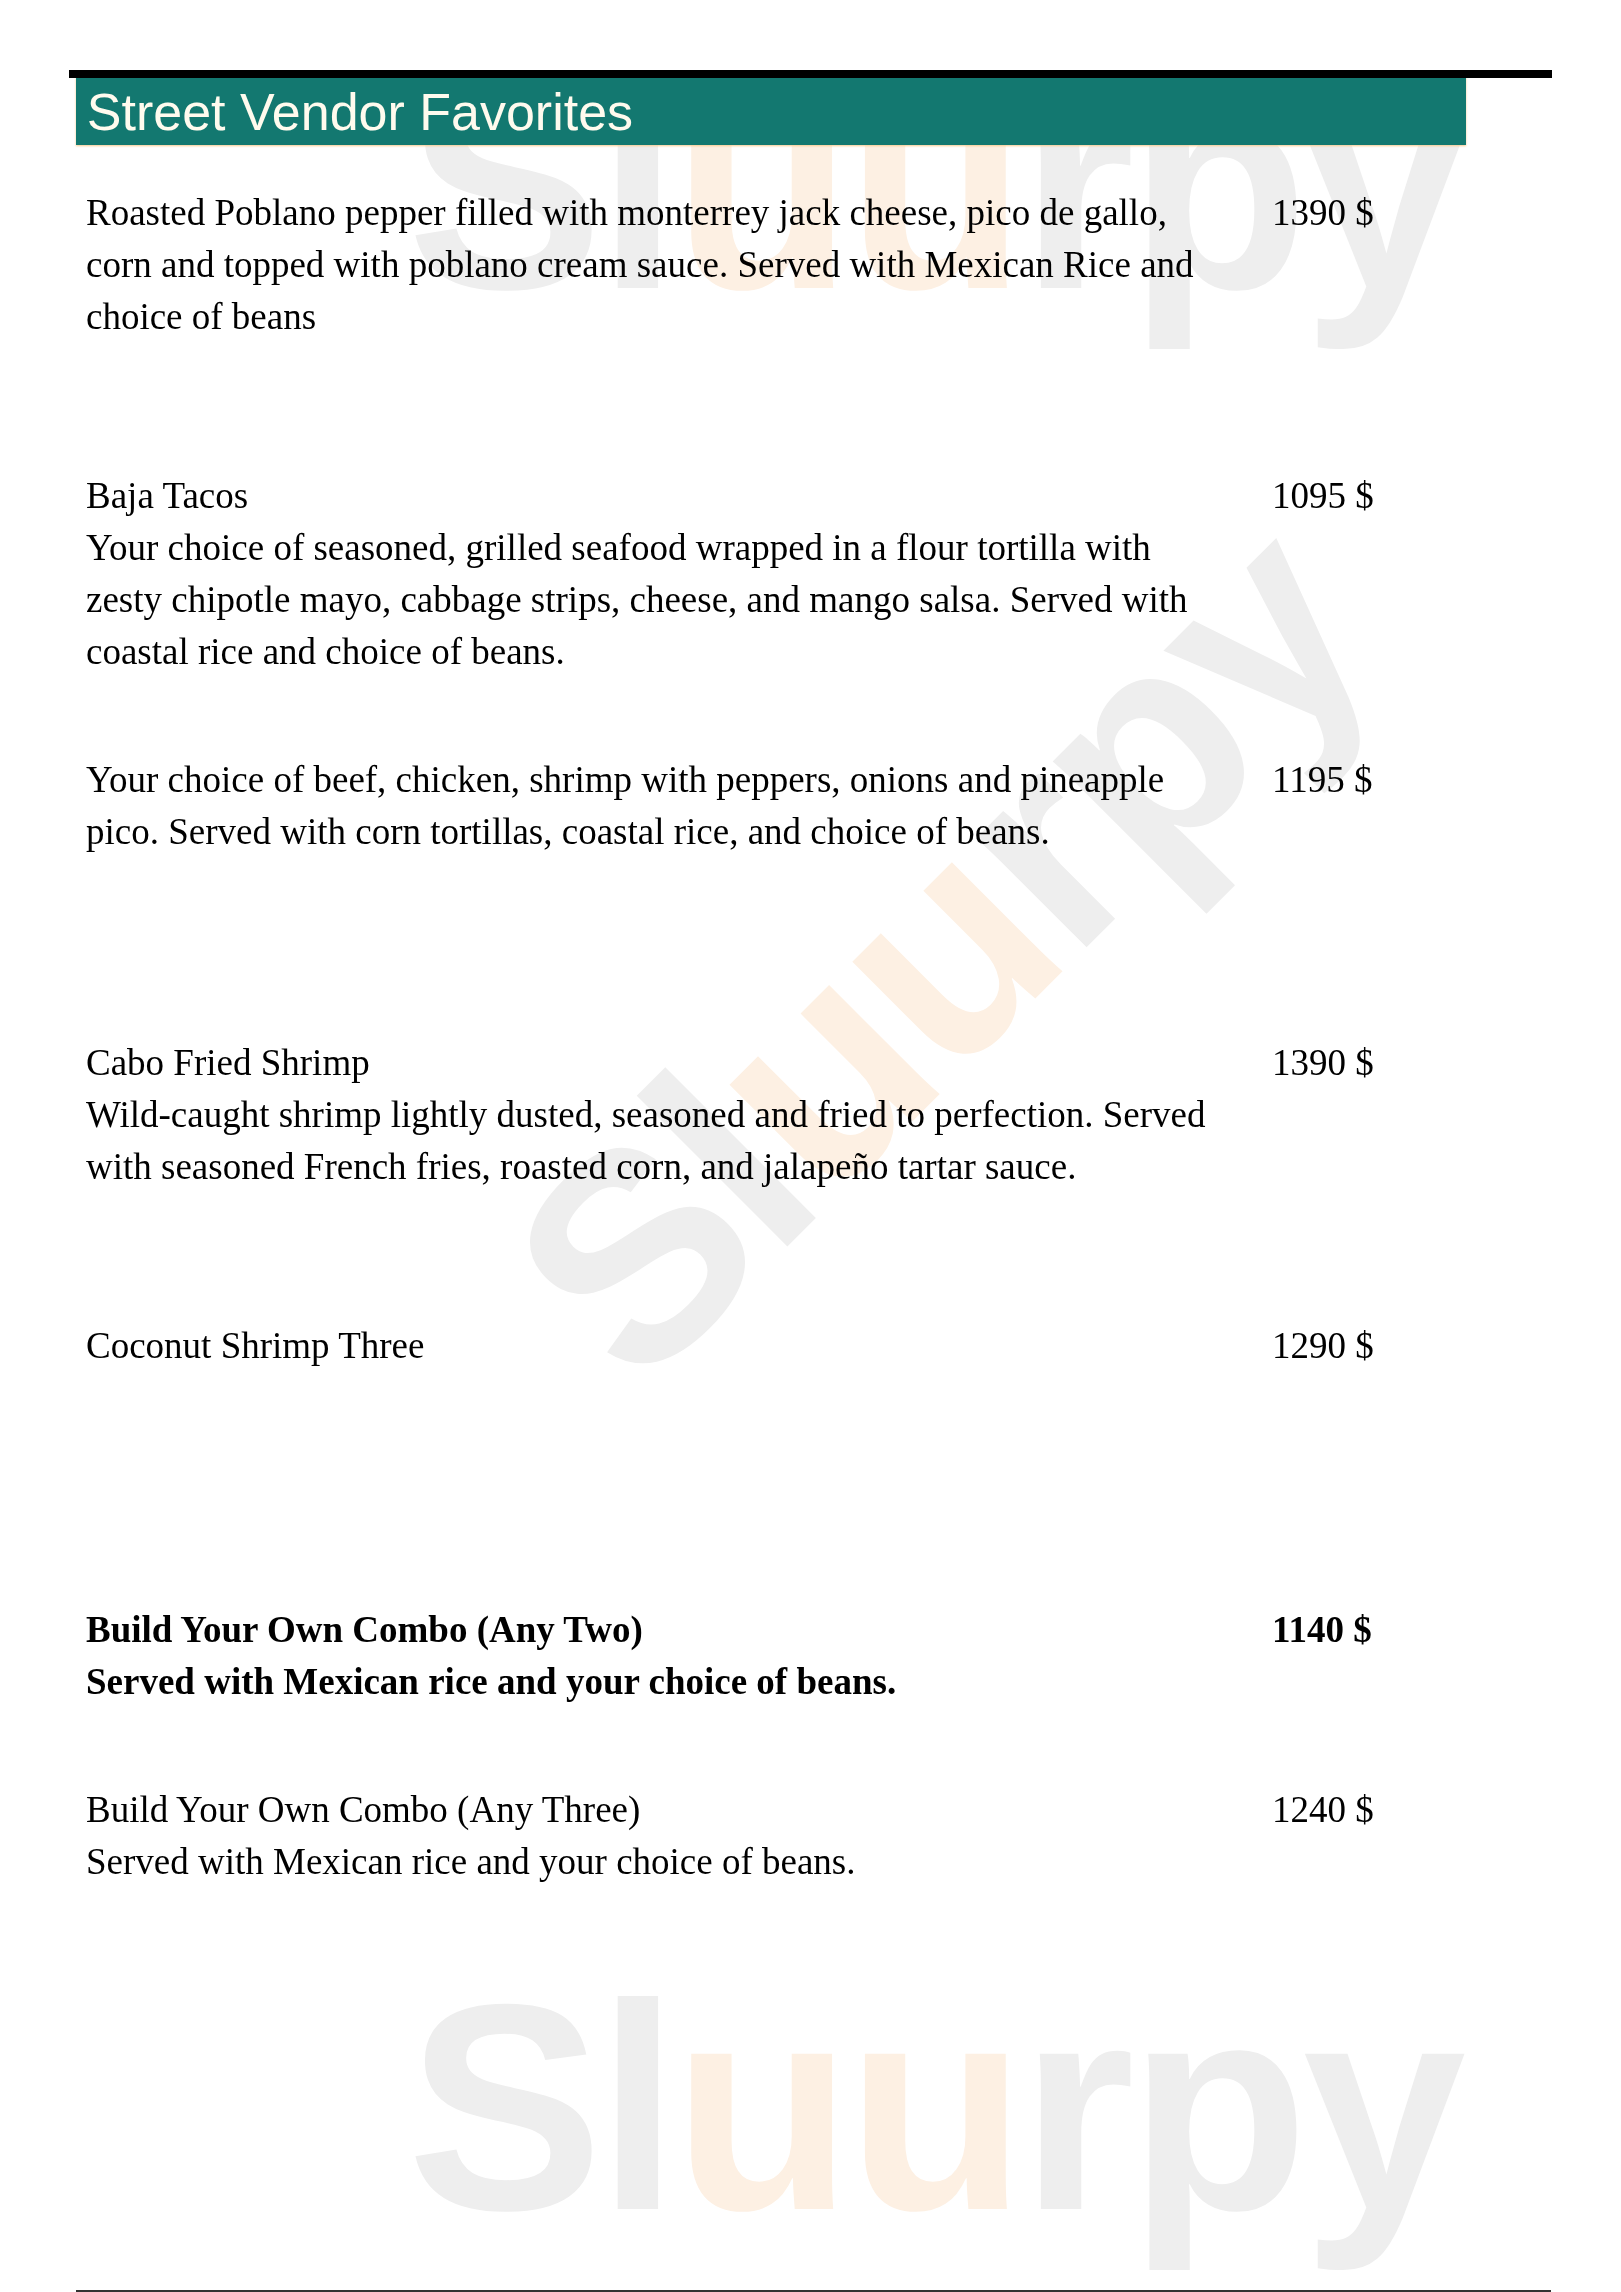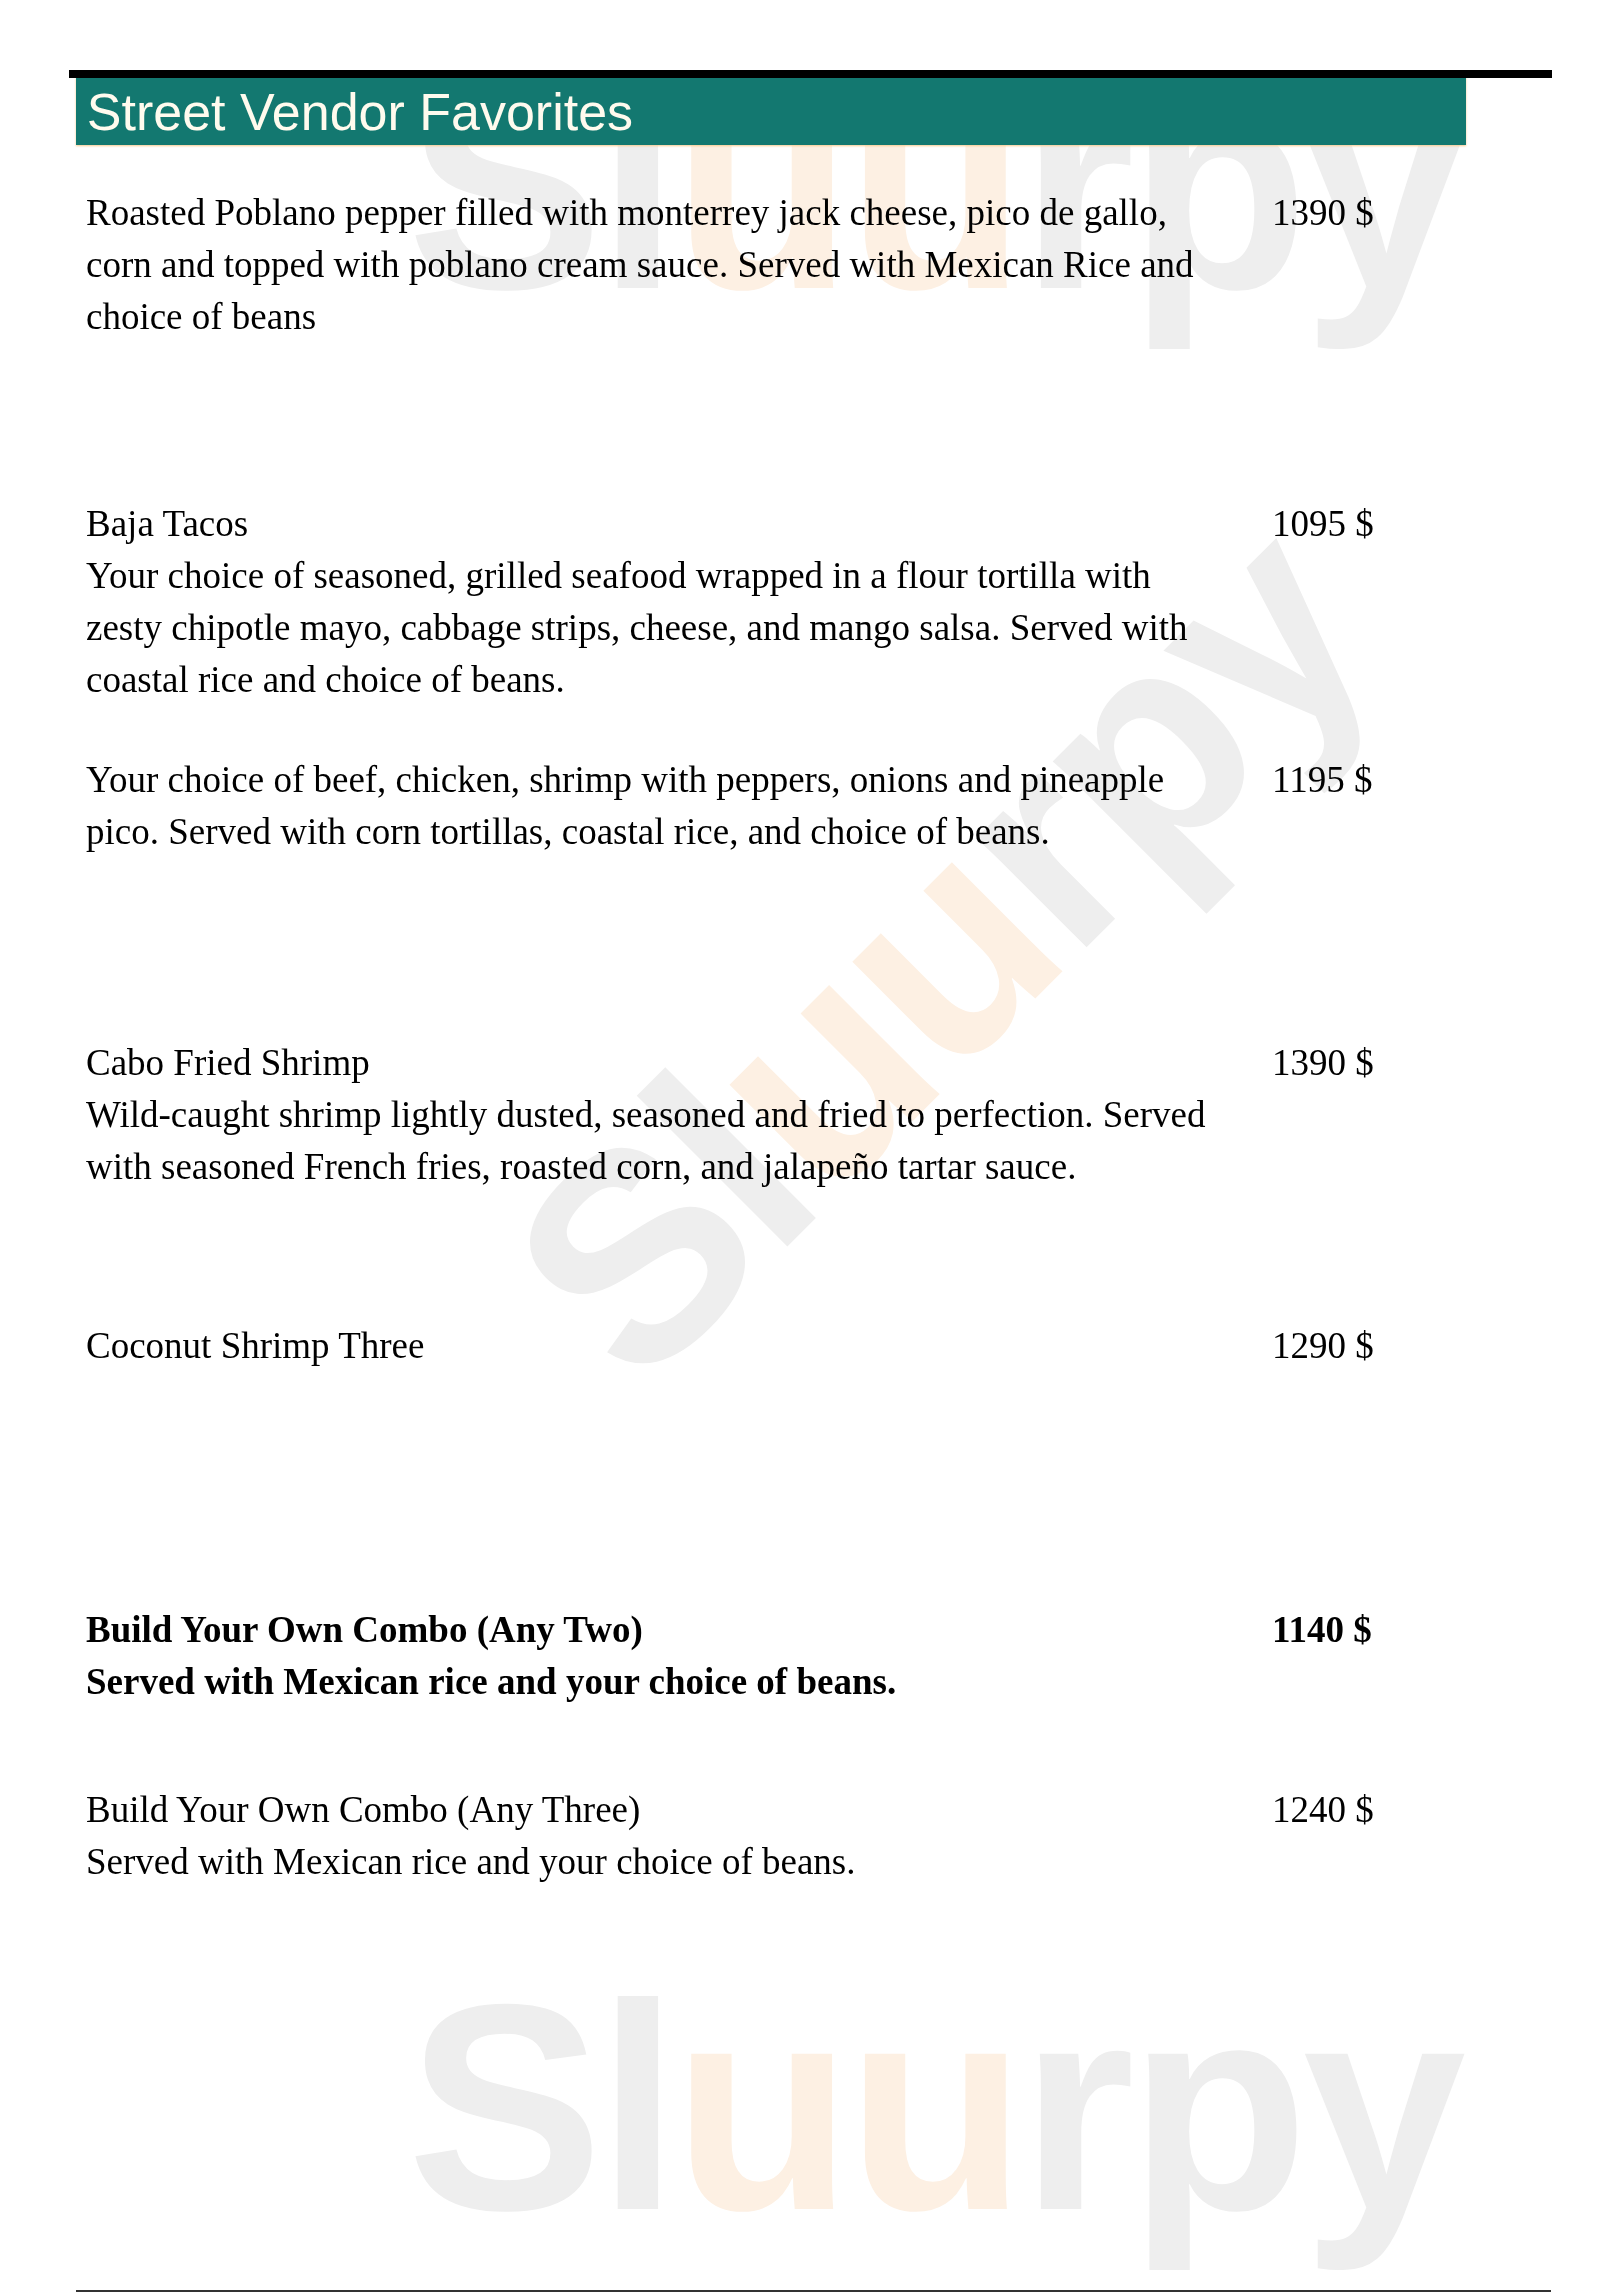--- a/index.html
+++ b/index.html
@@ -108,21 +108,21 @@
 <div class="top-rule"></div>
 <div class="section-header">
   <div class="section-title">Street Vendor Favorites</div>
 </div>
 
 <div class="menu-item" style="top:187px;">
   <p class="item-desc">Roasted Poblano pepper filled with monterrey jack cheese, pico de gallo, corn and topped with poblano cream sauce. Served with Mexican Rice and choice of beans</p>
   <span class="item-price">1390 $</span>
 </div>
 
-<div class="menu-item" style="top:470px;margin-top:28px;">
+<div class="menu-item" style="top:470px;">
   <p class="item-name">Baja Tacos</p>
   <p class="item-desc">Your choice of seasoned, grilled seafood wrapped in a flour tortilla with zesty chipotle mayo, cabbage strips, cheese, and mango salsa. Served with coastal rice and choice of beans.</p>
   <span class="item-price">1095 $</span>
 </div>
 
 <div class="menu-item" style="top:754px;">
   <p class="item-desc">Your choice of beef, chicken, shrimp with peppers, onions and pineapple pico. Served with corn tortillas, coastal rice, and choice of beans.</p>
   <span class="item-price">1195 $</span>
 </div>
 

